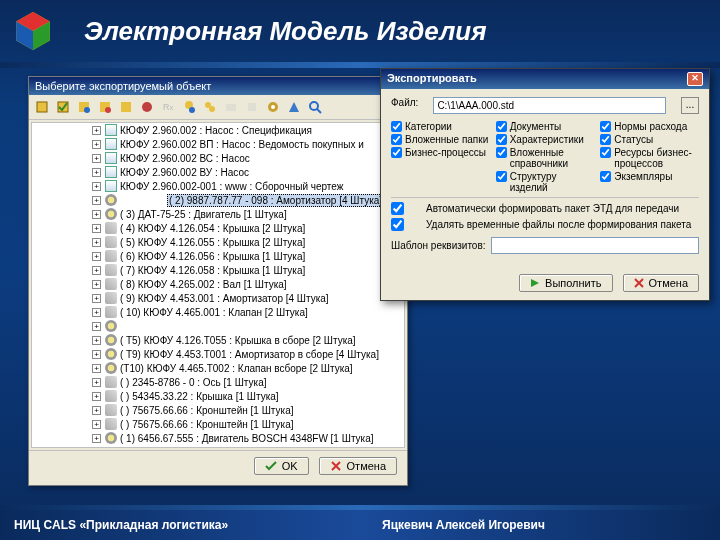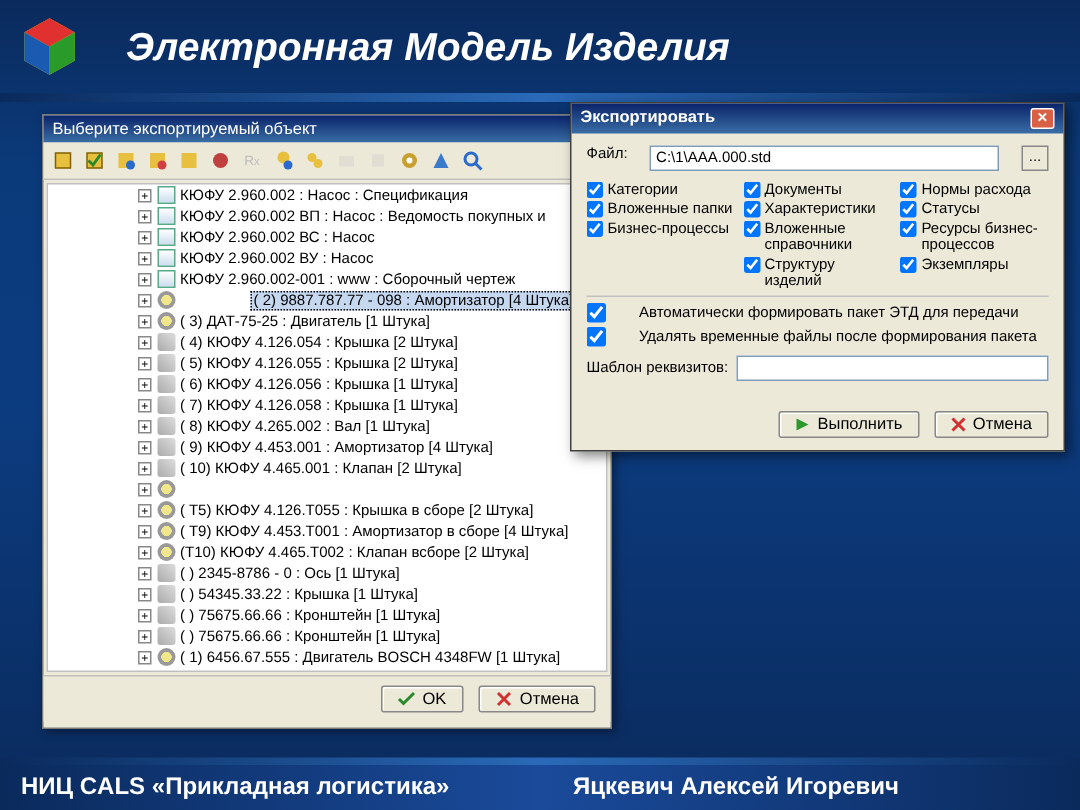--- a/index.html
+++ b/index.html
@@ -39,21 +39,21 @@
   .dots { width: 18px; height: 17px; border: 1px solid #888; background: #ece9d8; text-align: center; font-size: 10px; line-height: 13px; }
   .chkgrid { display: grid; grid-template-columns: 1fr 1fr 1fr; gap: 2px 6px; margin-bottom: 4px; }
   .chk { display: flex; align-items: flex-start; gap: 3px; font-size: 10px; line-height: 11px; }
   .chk input { width: 11px; height: 11px; flex-shrink: 0; margin-top: 0; }
   .longchk { display: flex; align-items: center; gap: 22px; font-size: 10px; margin: 3px 0; }
   .templ { display: flex; align-items: center; gap: 5px; margin: 6px 0; font-size: 10px; }
   .templ .box { flex: 1; height: 17px; border: 1px solid #7f9db9; background: #fff; }
   .dlg-btns { display: flex; justify-content: flex-end; gap: 10px; padding: 6px 10px 8px; }
   hr.sep { border: none; border-top: 1px solid #c0c0c0; margin: 4px 0; }
 
-  .footer { position: absolute; bottom: 0; left: 0; right: 0; height: 30px; background: linear-gradient(90deg, #0a2a5c, #1a4a9a 50%, #0a2a5c); display: flex; align-items: center; color: #fff; font-size: 16px; }
+  .footer { position: absolute; bottom: 0; left: 0; right: 0; height: 30px; background: linear-gradient(90deg, #0a2a5c, #1a4a9a 50%, #0a2a5c); display: flex; align-items: center; color: #fff; font-size: 12px; }
   .footer .left { flex: 1; padding-left: 14px; font-weight: bold; }
   .footer .right { flex: 1; padding-left: 30px; font-weight: bold; }
   .foot-stripe { position: absolute; bottom: 30px; left: 0; right: 0; height: 5px; background: linear-gradient(90deg, #0a2a5c, #2a6ab8 50%, #0a2a5c); }
 
   .ic-doc { background: linear-gradient(#fff,#cde); border: 1px solid #5a8; }
   .ic-gear { background: radial-gradient(circle,#f0e68c 40%,#999 42%); border-radius: 50%; }
   .ic-wrench { background: linear-gradient(45deg,#aaa,#ddd); border-radius: 2px; }
 </style>
 </head>
 <body>

